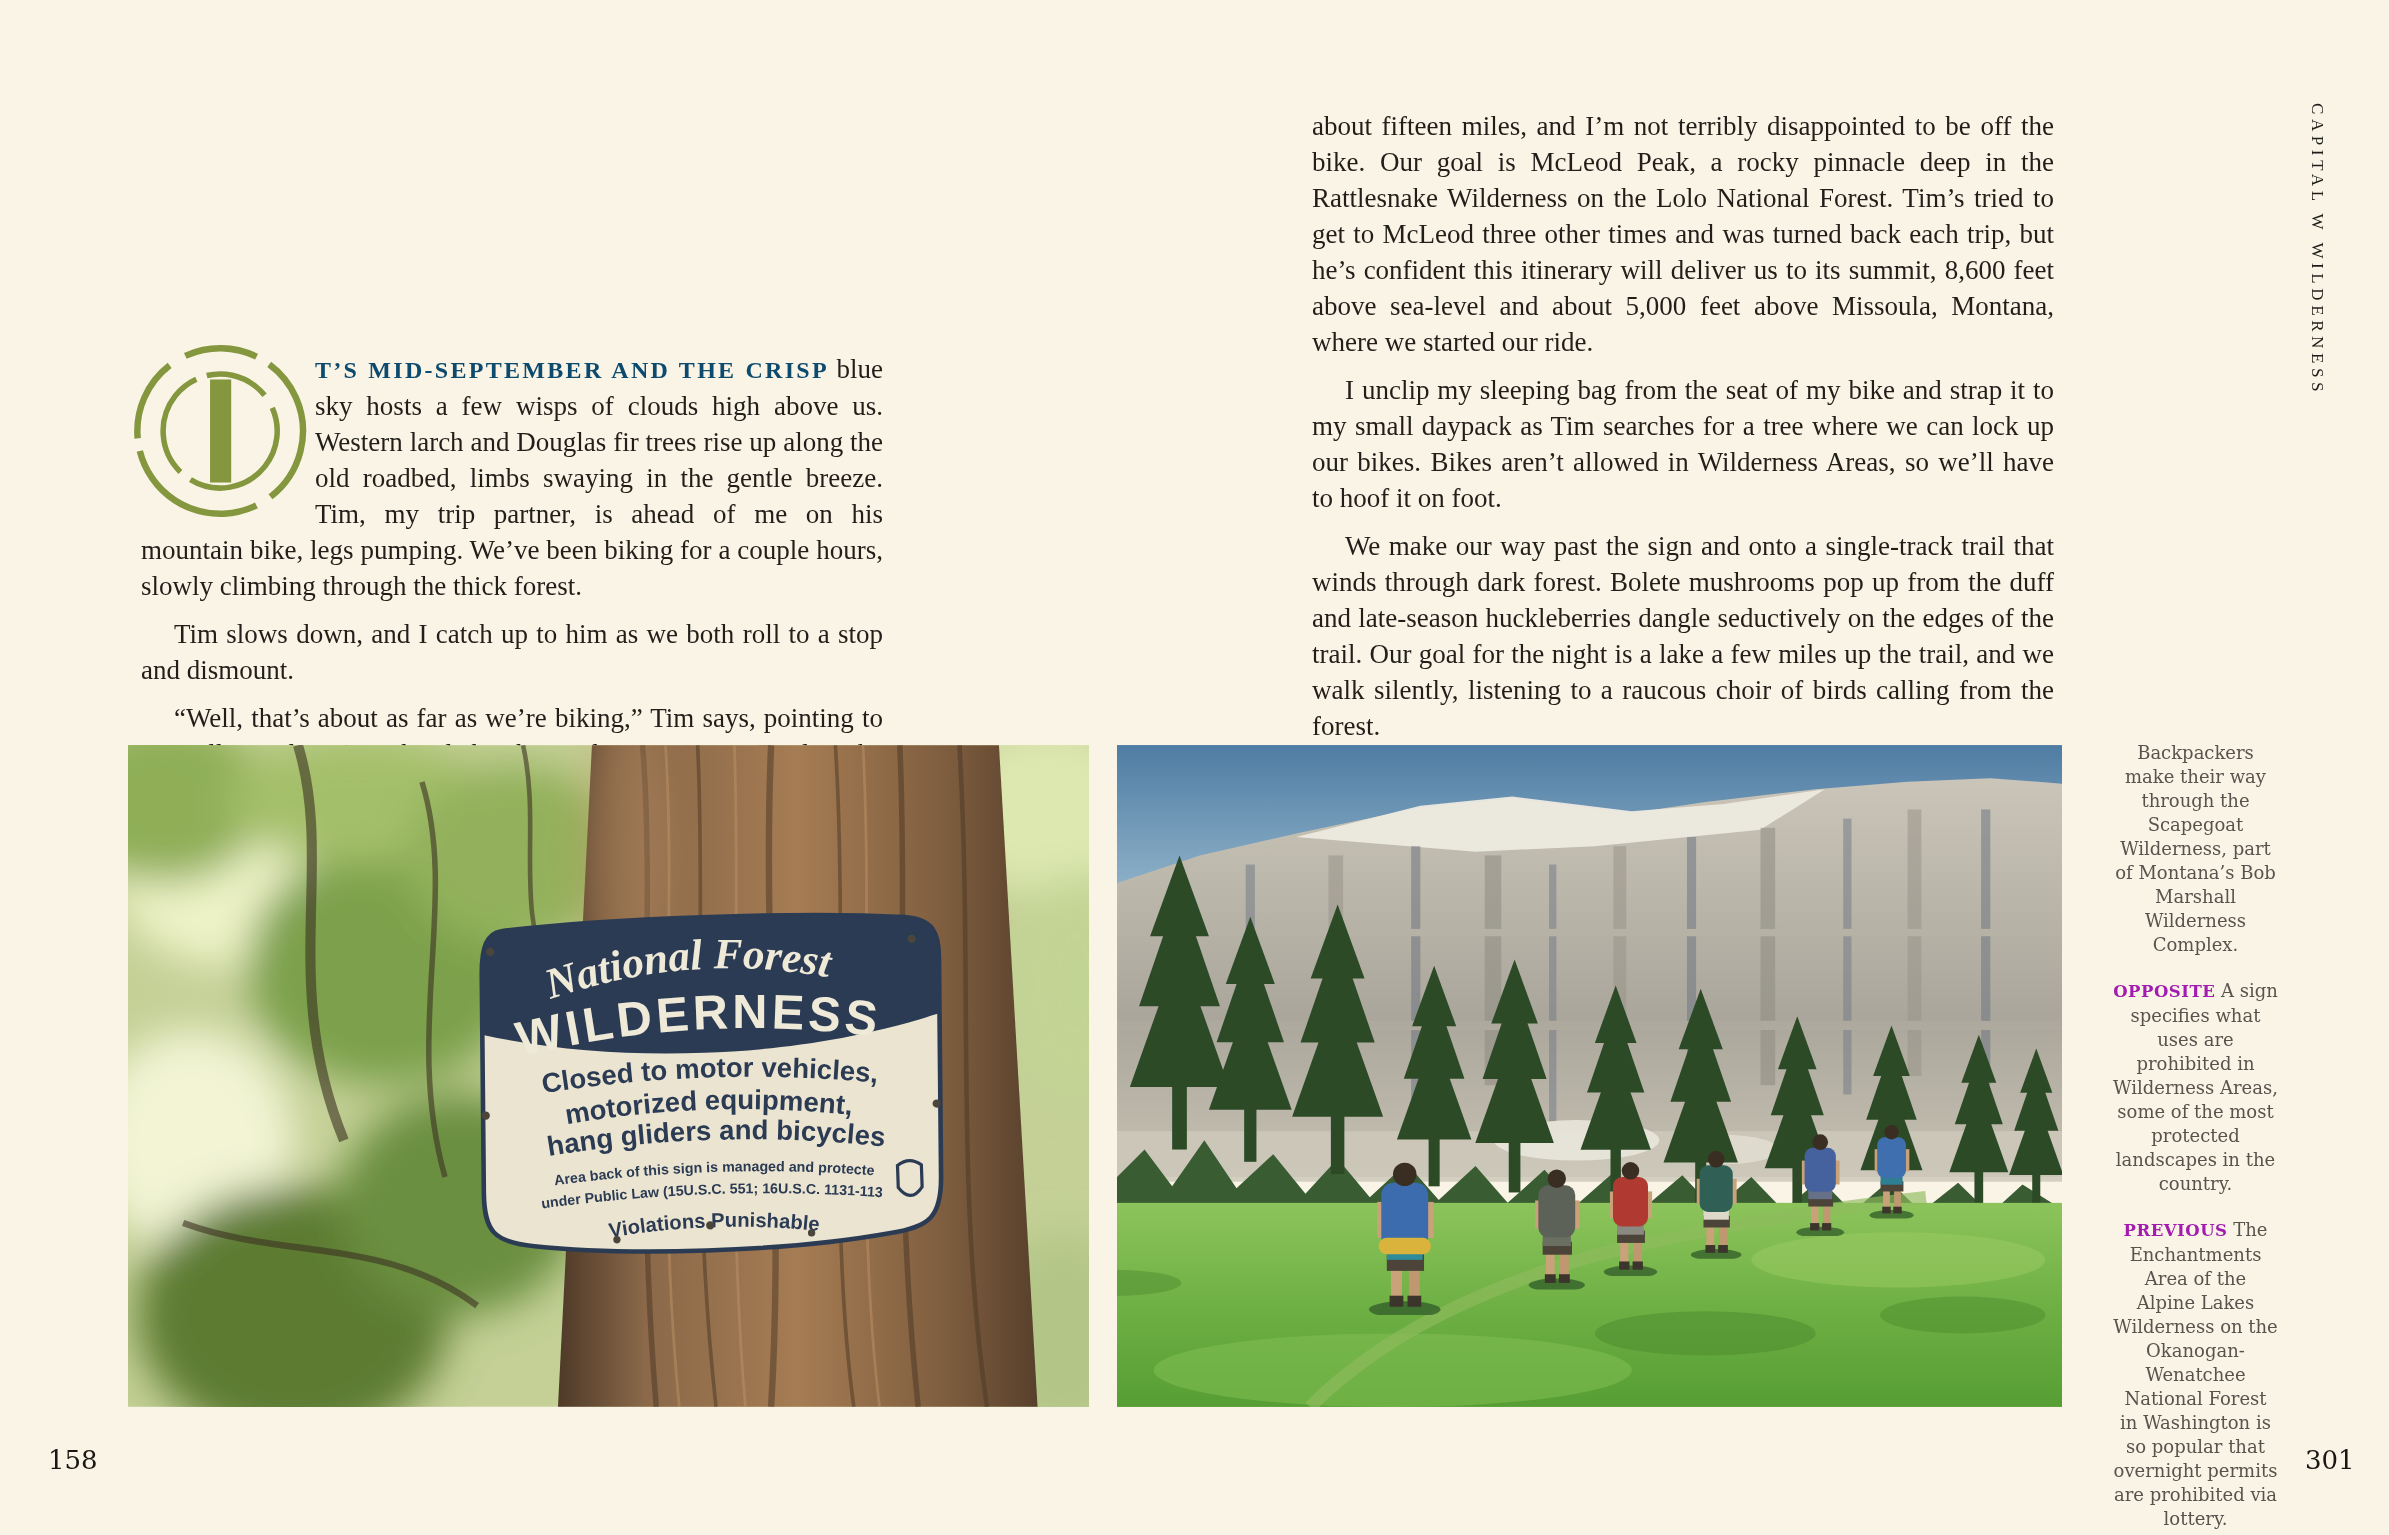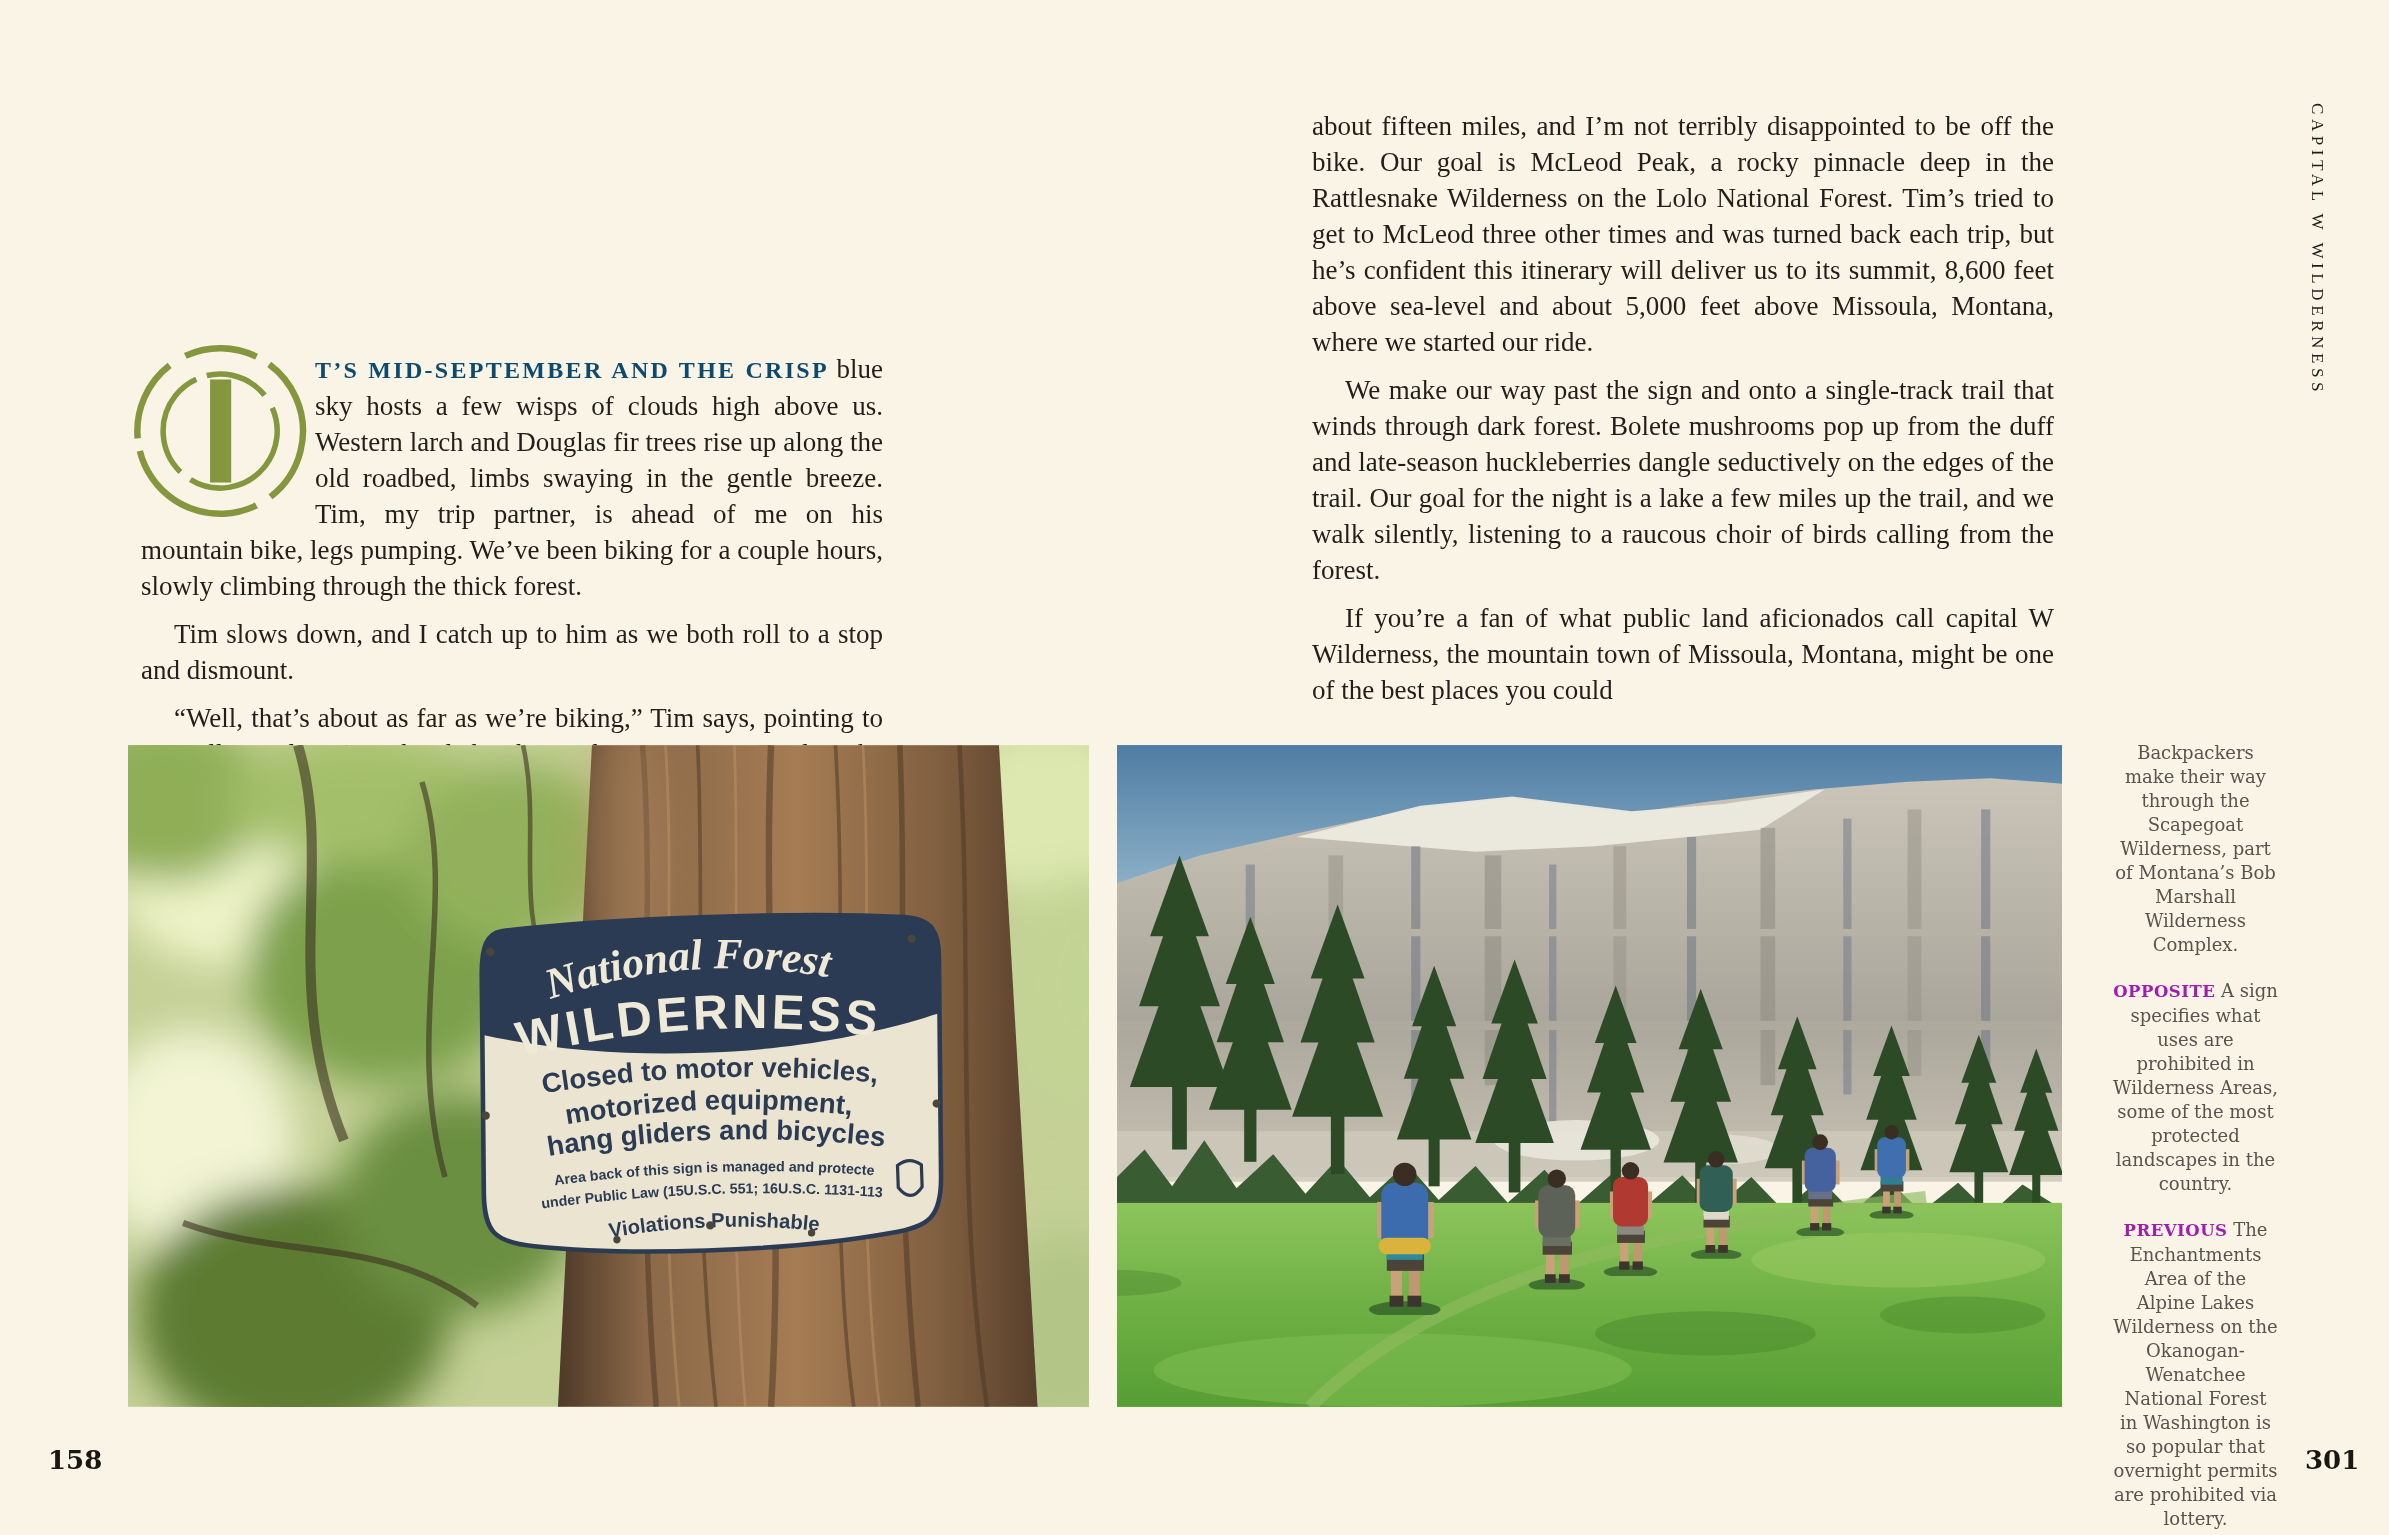--- a/index.html
+++ b/index.html
@@ -34,21 +34,21 @@
   }
 
   
   .captions{left:2113px;top:741px;width:165px;
     font-family:"DejaVu Serif",serif;
     font-size:18px;line-height:24px;color:#57544e;}
   .captions p{margin:0 0 22px 0;text-align:center;}
   .cap-label{font-weight:bold;color:#a21caf;letter-spacing:0.5px;font-size:16.5px;}
 
   
-  .pagenum{font-family:"DejaVu Serif",serif;font-weight:bold;font-size:26px;color:#191712;}
+  .pagenum{font-family:"DejaVu Serif",serif;font-weight:normal;font-size:26px;color:#191712;}
   .pagenum-left{left:48px;top:1445px;}
   .pagenum-right{left:2305px;top:1445px;}
 
   
   .photo{display:block;}
   .photo-left{left:128px;top:745px;}
   .photo-right{left:1117px;top:745px;}
 
   .sign-script{font-family:"Liberation Serif",serif;font-style:italic;font-weight:bold;}
   .sign-title{font-family:"Liberation Sans",sans-serif;font-weight:bold;letter-spacing:4px;}
@@ -67,20 +67,21 @@
       <rect x="88" y="44" width="23" height="112" fill="#84973e"></rect>
     </svg>
   </div>
   <p><span class="lede-caps">T’S MID-SEPTEMBER AND THE CRISP</span><span> blue sky hosts a few wisps of clouds high above us. Western larch and Douglas fir trees rise up along the old roadbed, limbs swaying in the gentle breeze. Tim, my trip partner, is ahead of me on his mountain bike, legs pumping. We’ve been biking for a couple hours, slowly climbing through the thick forest.</span></p>
   <p class="indent">Tim slows down, and I catch up to him as we both roll to a stop and dismount.</p>
   <p class="indent">“Well, that’s about as far as we’re biking,” Tim says, pointing to a small wooden sign ahead that bears the inscription Rattlesnake Wilderness Area. We’ve ridden</p>
 </section>
 
 <section class="abs textcol right-col">
   <p>about fifteen miles, and I’m not terribly disappointed to be off the bike. Our goal is McLeod Peak, a rocky pinnacle deep in the Rattlesnake Wilderness on the Lolo National Forest. Tim’s tried to get to McLeod three other times and was turned back each trip, but he’s confident this itinerary will deliver us to its summit, 8,600 feet above sea-level and about 5,000 feet above Missoula, Montana, where we started our ride.</p>
+  <p class="indent">I unclip my sleeping bag from the seat of my bike and strap it to my small daypack as Tim searches for a tree where we can lock up our bikes. Bikes aren’t allowed in Wilderness Areas, so we’ll have to hoof it on foot.</p>
   <p class="indent">We make our way past the sign and onto a single-track trail that winds through dark forest. Bolete mushrooms pop up from the duff and late-season huckleberries dangle seductively on the edges of the trail. Our goal for the night is a lake a few miles up the trail, and we walk silently, listening to a raucous choir of birds calling from the forest.</p>
   <p class="indent">If you’re a fan of what public land aficionados call capital W Wilderness, the mountain town of Missoula, Montana, might be one of the best places you could</p>
 </section>
 
 <svg class="abs photo photo-left" width="961" height="662" viewBox="0 0 1046 720">
   <defs>
     <filter id="soft" x="-40%" y="-40%" width="180%" height="180%">
         <feGaussianBlur stdDeviation="22"></feGaussianBlur>
       </filter>
     <linearGradient id="trunkGrad" x1="0" y1="0" x2="1" y2="0">

